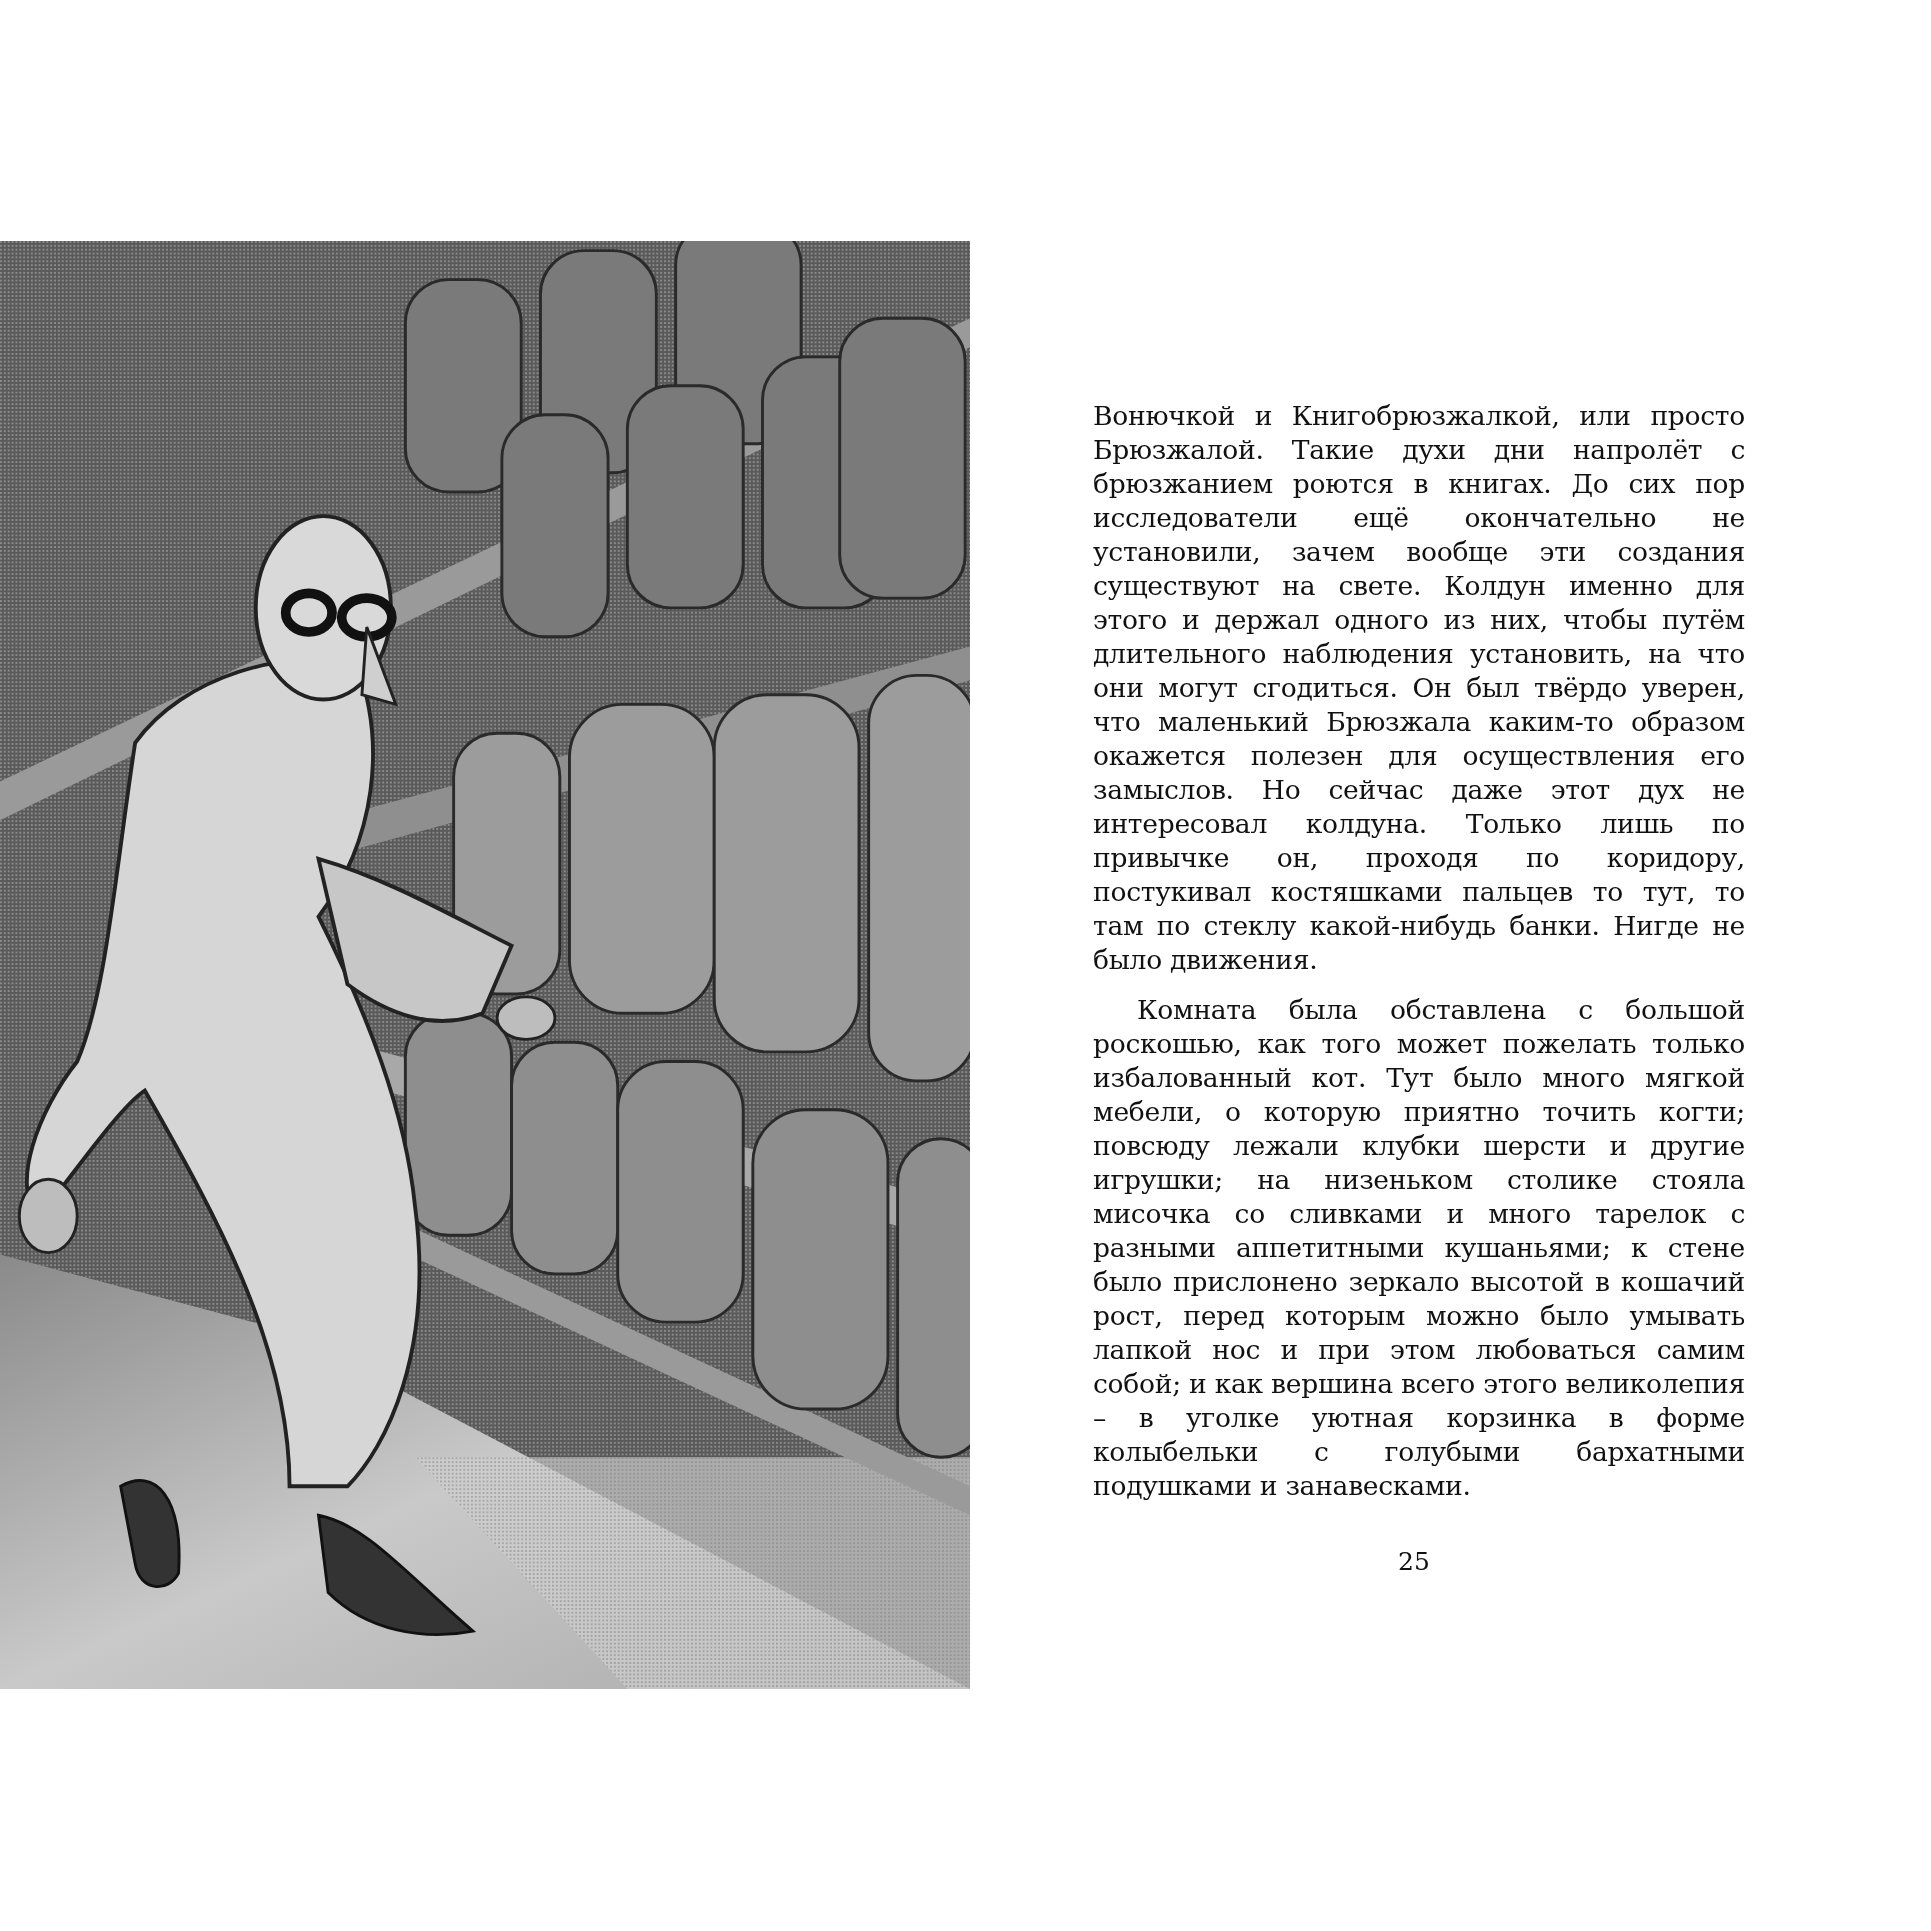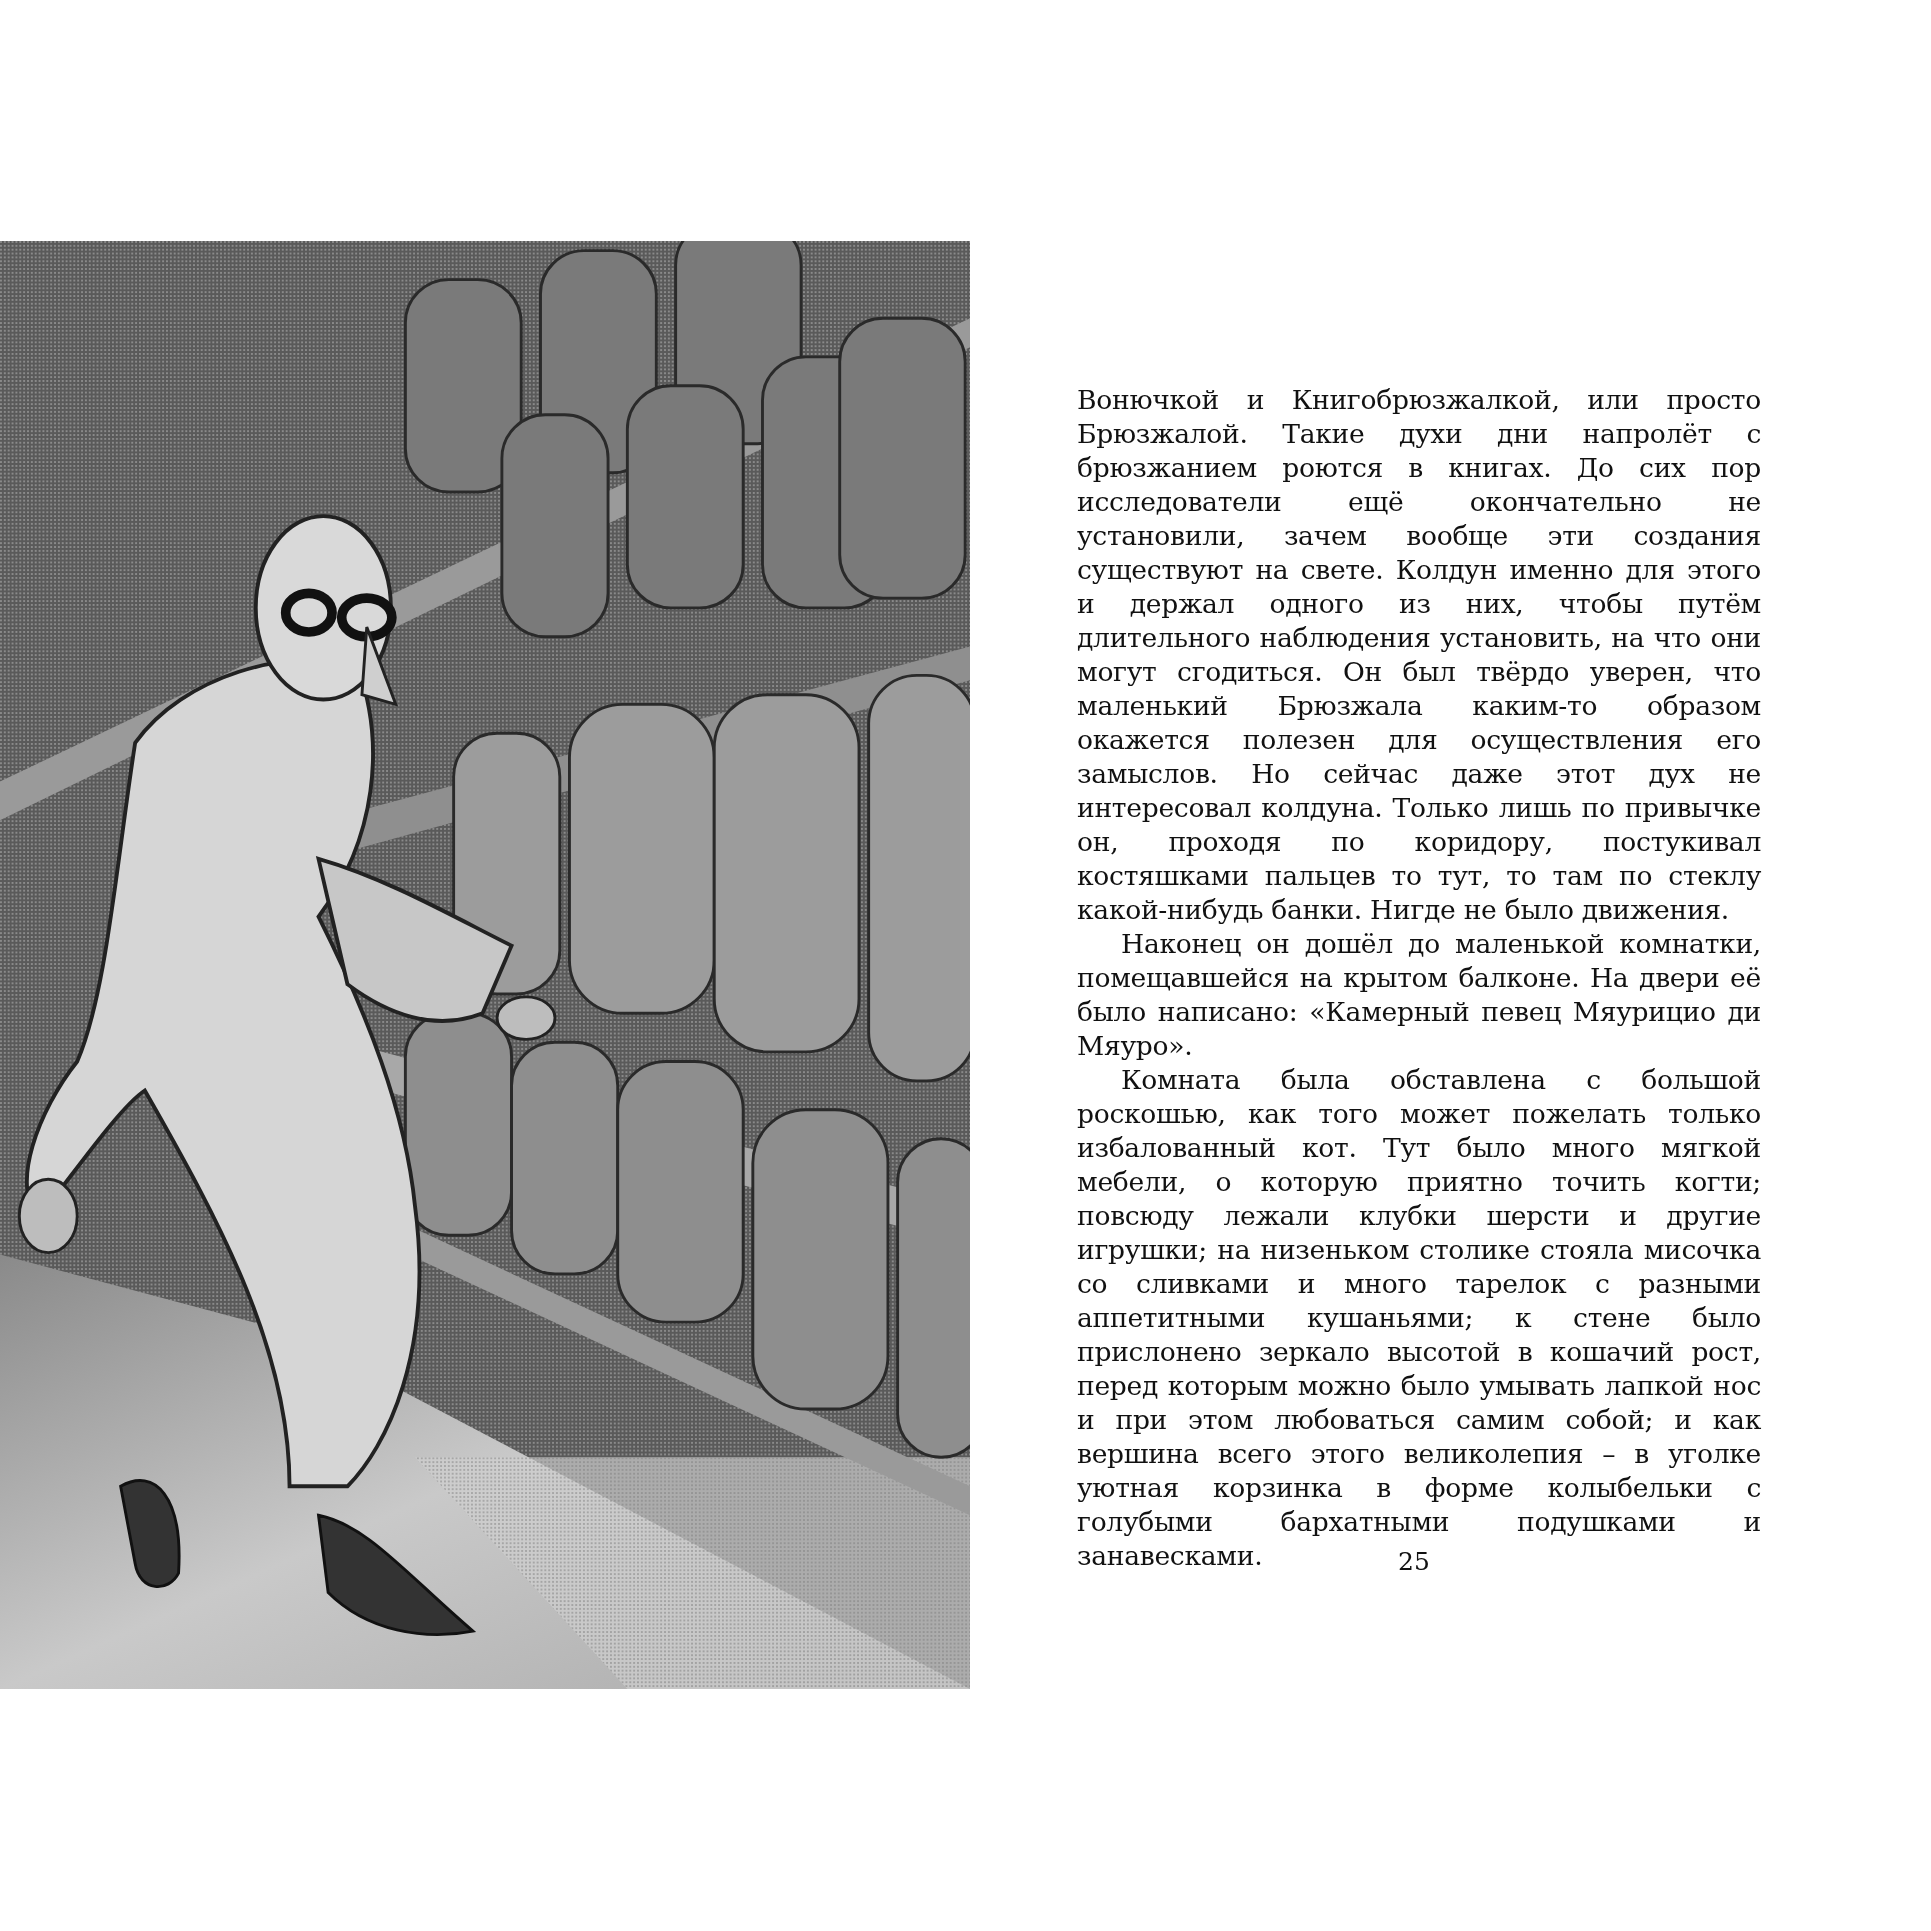--- a/index.html
+++ b/index.html
@@ -8,21 +8,21 @@
     position: absolute; left: 0; top: 241px; width: 970px; height: 1448px;
     background: #6e6e6e; overflow: hidden;
   }
   .illustration svg { display: block; width: 100%; height: 100%; }
   .text-column {
     position: absolute; left: 1077px; top: 383px; width: 684px;
     font-family: "DejaVu Serif", "Liberation Serif", serif;
     font-size: 26.6px; line-height: 34px; color: #111;
     text-align: justify; letter-spacing: -0.3px;
   }
-  .text-column p { margin: 0; hyphens: manual; }
+  .text-column p { margin: 16px; hyphens: manual; }
   .text-column p.indent { text-indent: 44px; }
   .page-number {
     position: absolute; left: 1390px; top: 1547px; width: 48px; text-align: center;
     font-family: "DejaVu Serif", "Liberation Serif", serif; font-size: 25px; color: #111;
   }
 </style>
 </head>
 <body>
 
 <div class="illustration">
@@ -95,18 +95,17 @@
 
     <ellipse cx="545" cy="805" rx="30" ry="22" fill="#bdbdbd" stroke="#222" stroke-width="3"></ellipse>
 
     <path d="M125,1290 C160,1270 190,1300 185,1380 C175,1400 145,1400 140,1370 Z" fill="#333" stroke="#111" stroke-width="3"></path>
     <path d="M330,1320 C380,1330 420,1380 490,1440 C440,1450 380,1440 340,1400 Z" fill="#333" stroke="#111" stroke-width="3"></path>
   </svg>
 </div>
 
 <div class="text-column">
   <p>Вонючкой и Книгобрюзжалкой, или просто Брюзжалой. Такие духи дни напролёт с брюзжанием роются в книгах. До сих пор исследователи ещё окончательно не установили, зачем вообще эти создания существуют на свете. Колдун именно для этого и держал одного из них, чтобы путём длительного наблюдения установить, на что они могут сгодиться. Он был твёрдо уверен, что маленький Брюзжала каким-то образом окажется полезен для осуществления его замыслов. Но сейчас даже этот дух не интересовал колдуна. Только лишь по привычке он, проходя по коридору, постукивал костяшками пальцев то тут, то там по стеклу какой-нибудь банки. Нигде не было движения.</p>
-  <p class="indent">Наконец он дошёл до маленькой комнатки, помещавшейся на крытом балконе. На двери её было написано: «Камерный певец Мяурицио ди Мяуро».</p>
   <p class="indent">Комната была обставлена с большой роскошью, как того может пожелать только избалованный кот. Тут было много мягкой мебели, о которую приятно точить когти; повсюду лежали клубки шерсти и другие игрушки; на низеньком столике стояла мисочка со сливками и много тарелок с разными аппетитными кушаньями; к стене было прислонено зеркало высотой в кошачий рост, перед которым можно было умывать лапкой нос и при этом любоваться самим собой; и как вершина всего этого великолепия – в уголке уютная корзинка в форме колыбельки с голубыми бархатными подушками и занавесками.</p>
 </div>
 
 <div class="page-number">25</div>
 
 
 </body></html>

